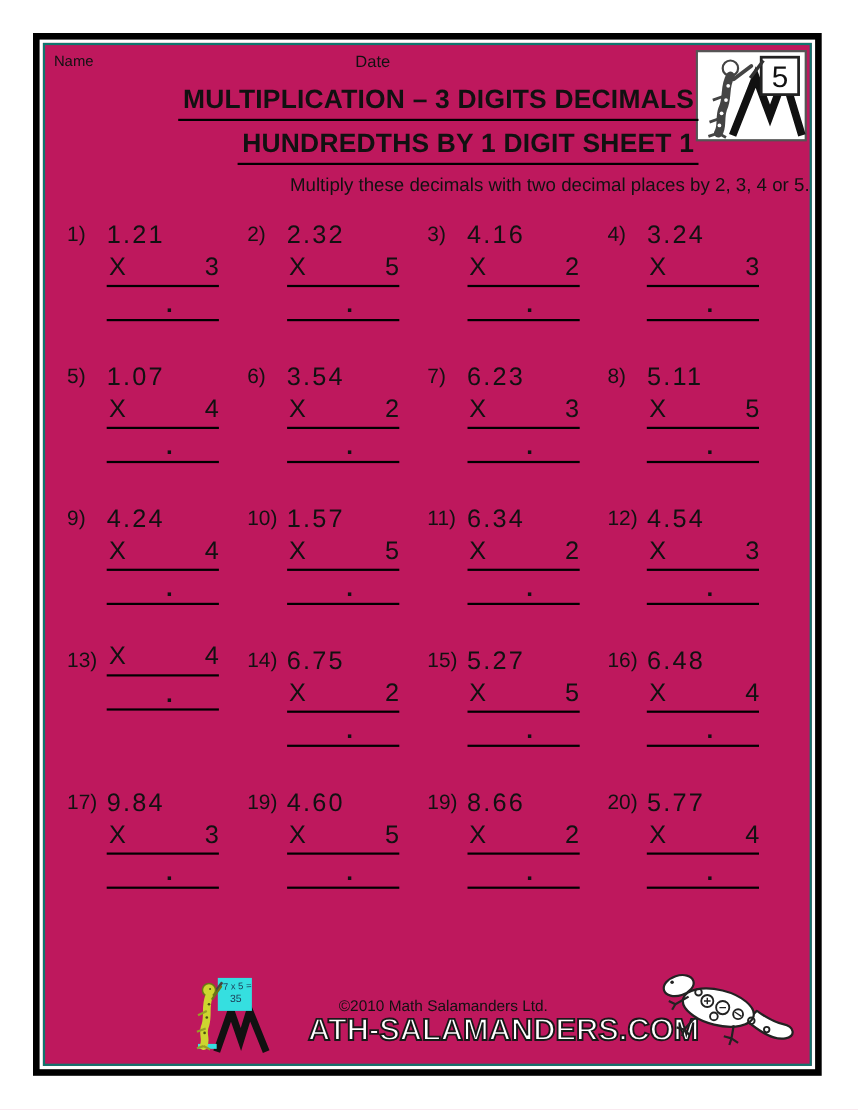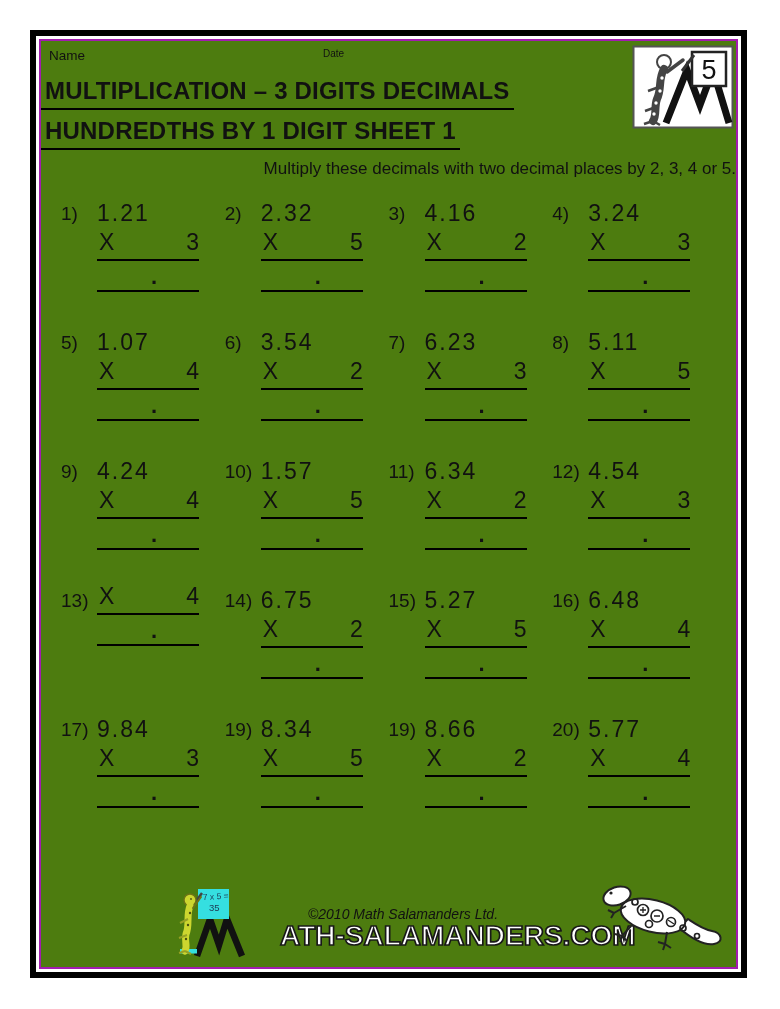--- a/index.html
+++ b/index.html
@@ -7,28 +7,28 @@
   body {
     width:780px; height:1009px; position:relative; overflow:hidden;
     background:#ffffff; color:#111;
     font-family:"Liberation Sans", sans-serif;
   }
   .page-outer {
     position:absolute; left:30px; top:30px; width:717px; height:948px;
     border:6px solid #000; padding:3px; background:#fff;
   }
   .page-inner {
-    width:100%; height:100%; border:2px solid #a21caf; position:relative; background:#4d7c0f;
+    width:100%; height:100%; border:2px solid #0f766e; position:relative; background:#be185d;
   }
   .name-label { position:absolute; top:7px; left:8px; font-size:13.5px; }
-  .date-label { position:absolute; top:7px; left:282px; font-size:10px; }
+  .date-label { position:absolute; top:7px; left:282px; font-size:15px; }
 
   .badge { position:absolute; top:4px; right:2px; width:102px; height:84px; }
 
-  .title1, .title2 { position:absolute; left:0; width:594px; text-align:left;
+  .title1, .title2 { position:absolute; left:0; width:594px; text-align:right;
     font-size:24px; font-weight:700; letter-spacing:0.2px; white-space:nowrap; }
   .title1 { top:36px; }
   .title2 { top:76px; }
   .title1 span, .title2 span { display:inline-block; border-bottom:2.5px solid #000; padding:0 4px 3px 4px; }
   .instruction { position:absolute; top:118px; left:0; width:100%; text-align:right; font-size:17px; }
 
   .problems {
     position:absolute; top:155px; left:16px; right:24px;
     display:grid; grid-template-columns:repeat(4,1fr); grid-auto-rows:129px;
   }
@@ -37,21 +37,21 @@
   .p-work  { width:102px; font-size:23px; }
   .p-value { height:33px; line-height:35px; letter-spacing:2px; }
   .p-oprow { height:26px; line-height:26px; display:flex; justify-content:space-between; }
   .p-op   { padding-left:2px; }
   .p-mult { letter-spacing:0; }
   .p-line { border-top:2px solid #000; margin-top:4px; }
   .p-dot  { height:25px; line-height:31px; text-align:center; padding-left:12px;
             font-weight:700; font-size:22px; }
 
   .logo-left { position:absolute; left:137px; top:846px; width:70px; height:72px; }
-  .copyright { position:absolute; left:212px; top:865px; width:300px; text-align:center; font-size:14px;font-style:italic; }
+  .copyright { position:absolute; left:212px; top:865px; width:300px; text-align:center; font-size:14px; }
   .site-text {
     position:absolute; left:205px; top:879px; white-space:nowrap;
     font-size:28px; font-weight:800; letter-spacing:0px; color:#181818;margin-left:34px;
   }
   @supports (-webkit-text-stroke: 2px #000) {
     .site-text { color:#ffffff; -webkit-text-stroke:1.7px #181818; }
   }
   .salamander-right { position:absolute; left:552px; top:837px; width:136px; height:80px; }
 </style>
 </head>
@@ -326,21 +326,21 @@
             </div>
         <div class="p-line"></div>
         <div class="p-dot">.</div>
         <div class="p-line"></div>
       </div>
     </div>
 
     <div class="problem">
       <div class="p-label">19)</div>
       <div class="p-work">
-        <div class="p-value">8.34</div>
+        <div class="p-value">4.60</div>
         <div class="p-oprow">
               <span class="p-op">X</span>
               <span class="p-mult">5</span>
             </div>
         <div class="p-line"></div>
         <div class="p-dot">.</div>
         <div class="p-line"></div>
       </div>
     </div>
 

